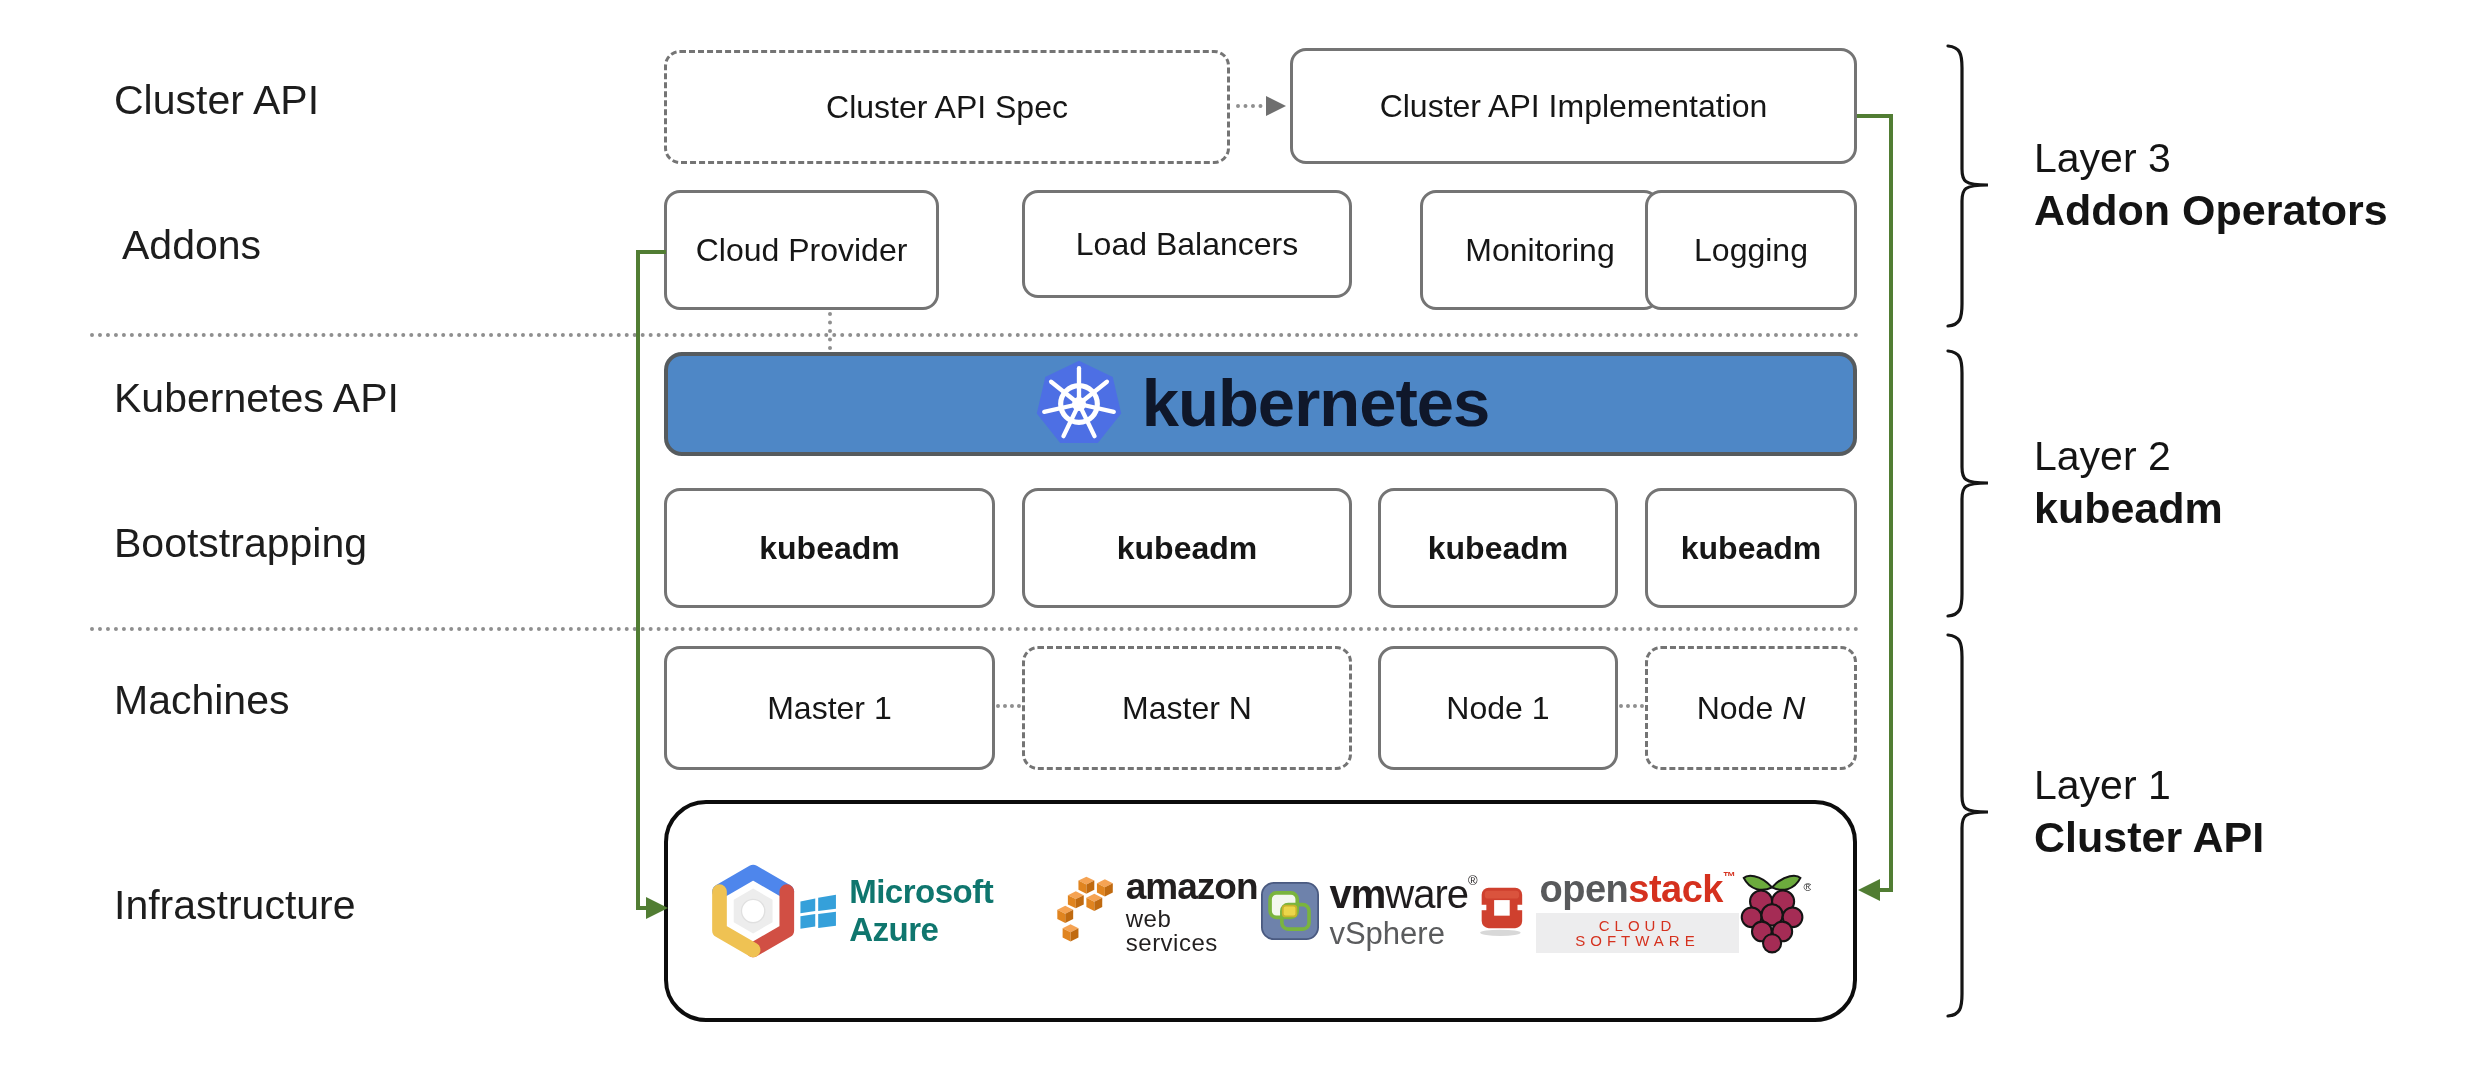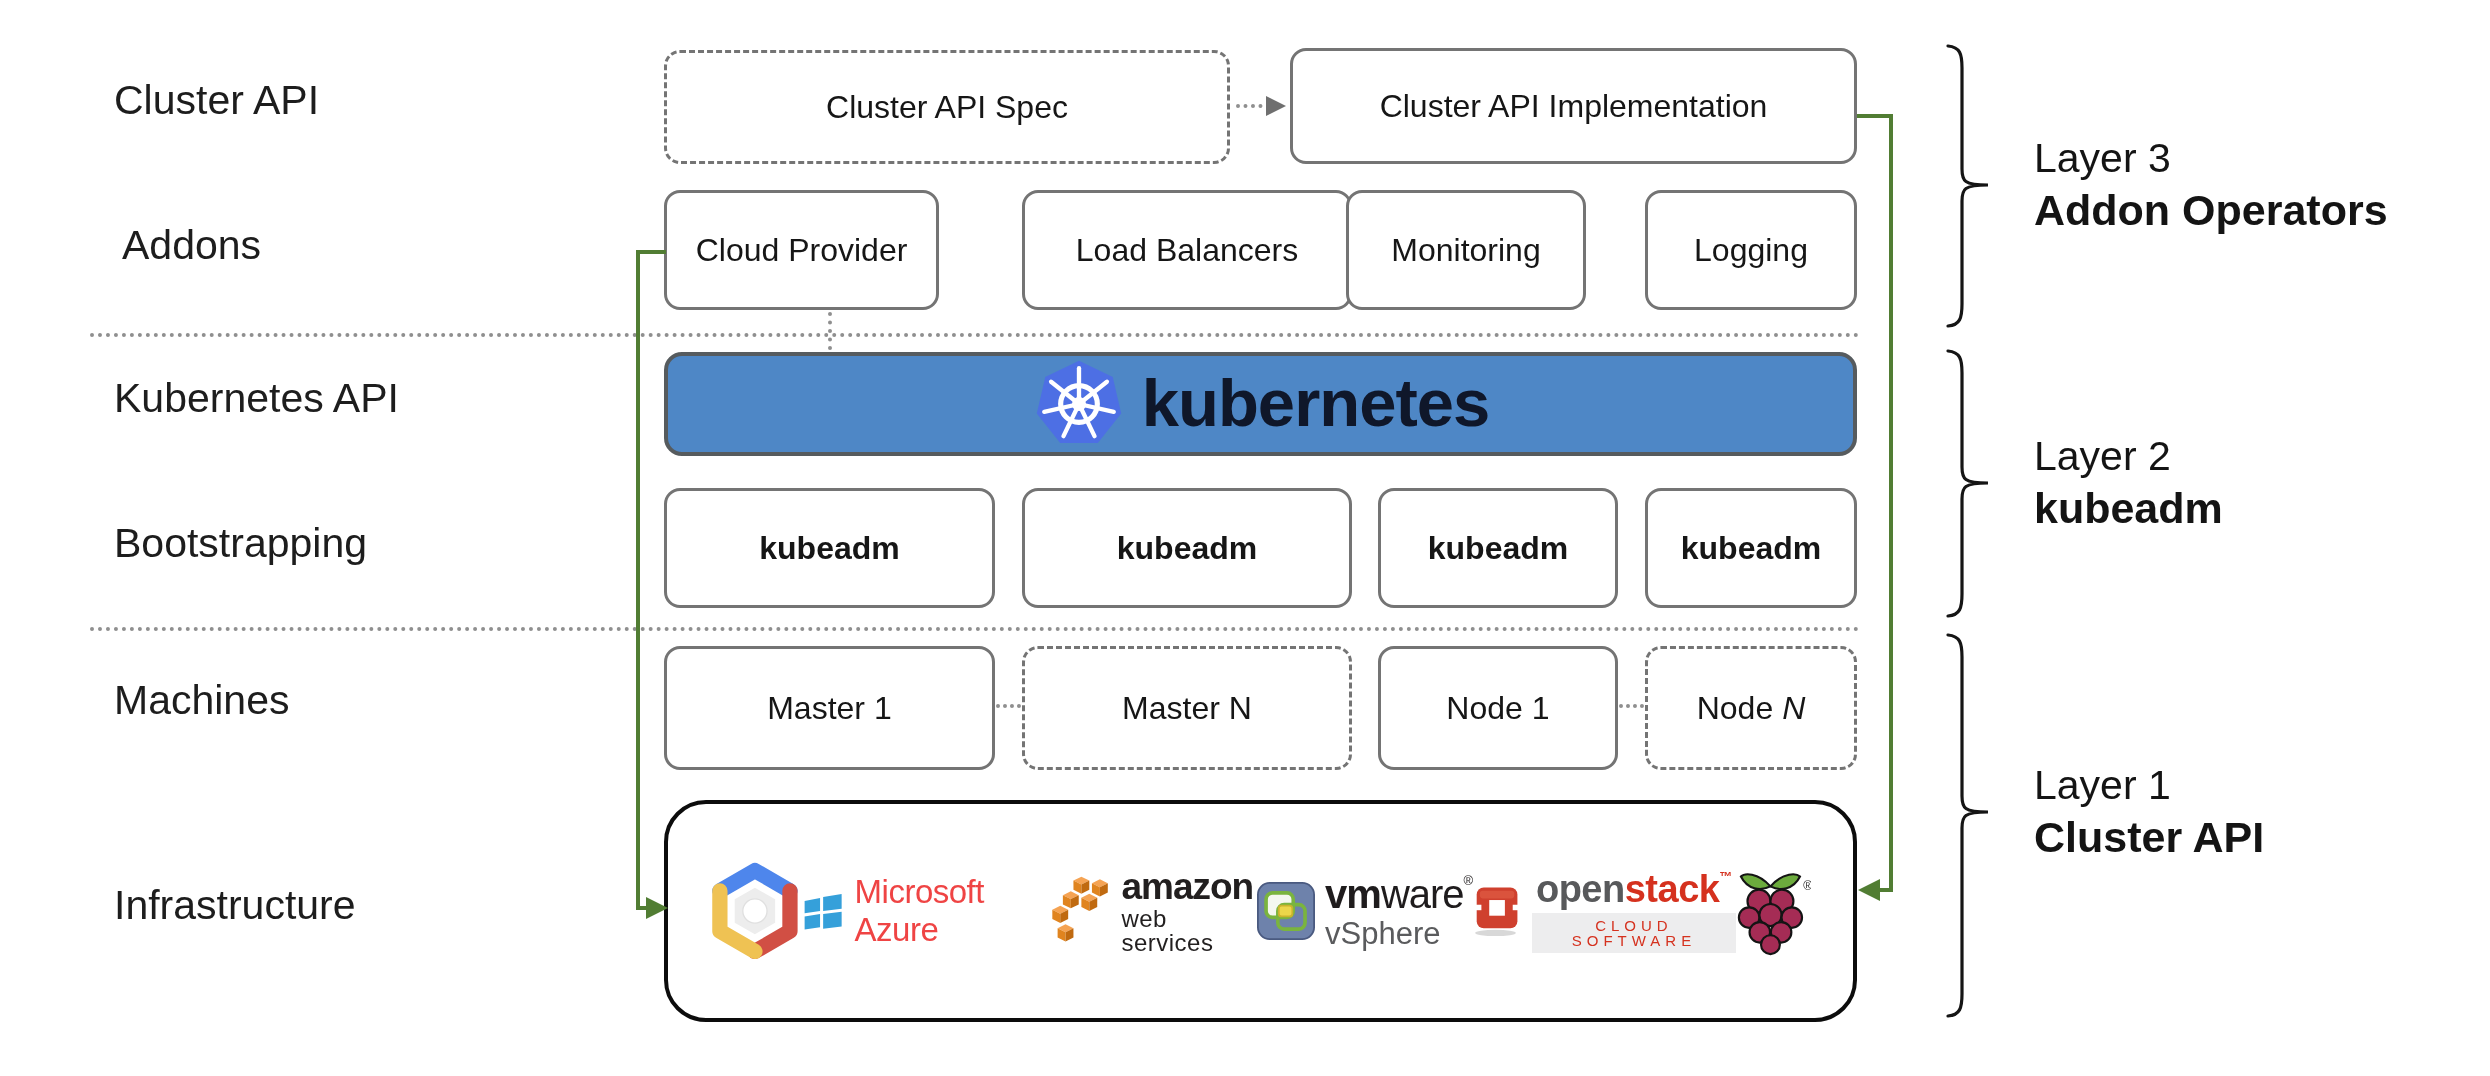--- a/index.html
+++ b/index.html
@@ -20,21 +20,21 @@
   .green-seg{position:absolute;background:#517d33;}
   .arrow-right{position:absolute;width:0;height:0;border-top:11px solid transparent;border-bottom:11px solid transparent;border-left:22px solid #517d33;}
   .arrow-left{position:absolute;width:0;height:0;border-top:11px solid transparent;border-bottom:11px solid transparent;border-right:22px solid #517d33;}
   .dot-line-h{position:absolute;height:0;border-top:4px dotted #8f8f8f;}
   .dot-line-v{position:absolute;width:0;border-left:4px dotted #8f8f8f;}
   .spec-arrowhead{position:absolute;width:0;height:0;border-top:10px solid transparent;border-bottom:10px solid transparent;border-left:20px solid #6f6f6f;}
   .infra-box{position:absolute;left:664px;top:800px;width:1193px;height:222px;box-sizing:border-box;
              border:4px solid #0c0c0c;border-radius:42px;background:#fff;
              display:flex;align-items:center;justify-content:space-between;padding:0 42px;}
   .logo-item{display:flex;align-items:center;gap:10px;}
-  .azure-text{font-size:33px;color:#ef4444;font-weight:normal;letter-spacing:-0.5px;}
+  .azure-text{font-size:33px;color:#0f766e;font-weight:bold;letter-spacing:-0.5px;}
   .aws-col{display:flex;flex-direction:column;line-height:1;margin-left:2px;justify-content:center;}
   .aws-amazon{font-size:37px;font-weight:bold;color:#221f1f;letter-spacing:-1px;}
   .aws-web{font-size:24px;color:#221f1f;margin-top:2px;letter-spacing:0.5px;}
   .vm-col{display:flex;flex-direction:column;line-height:1;}
   .vm-word{font-size:40px;color:#1f1c1d;letter-spacing:-1px;}
   .vm-word .vm-bold{font-weight:bold;}
   .vm-reg{font-size:13px;vertical-align:top;}
   .vm-sub{font-size:31px;color:#5a5b5d;margin-top:4px;}
   .os-col{display:flex;flex-direction:column;line-height:1;}
   .os-word{font-size:38px;font-weight:bold;letter-spacing:-0.5px;text-align:center;}
@@ -64,24 +64,24 @@
   </div>
   <div class="dot-line-h" style="left:1236px;top:104px;width:34px"></div>
   <div class="spec-arrowhead" style="left:1266px;top:96px"></div>
   <div class="box" style="left:1290px;top:48px;width:567px;height:116px">
     <span>Cluster API Implementation</span>
   </div>
 
   <div class="box" style="left:664px;top:190px;width:275px;height:120px">
     <span>Cloud Provider</span>
   </div>
-  <div class="box" style="left:1022px;top:190px;width:330px;height:120px">
+  <div class="box" style="left:1022px;top:190px;width:330px;height:108px">
     <span>Load Balancers</span>
   </div>
-  <div class="box" style="left:1346px;top:190px;width:240px;height:120px">
+  <div class="box" style="left:1420px;top:190px;width:240px;height:120px">
     <span>Monitoring</span>
   </div>
   <div class="box" style="left:1645px;top:190px;width:212px;height:120px">
     <span>Logging</span>
   </div>
 
   <div class="sep" style="top:333px"></div>
 
   <div class="dot-line-v" style="left:828px;top:312px;height:38px"></div>
 

